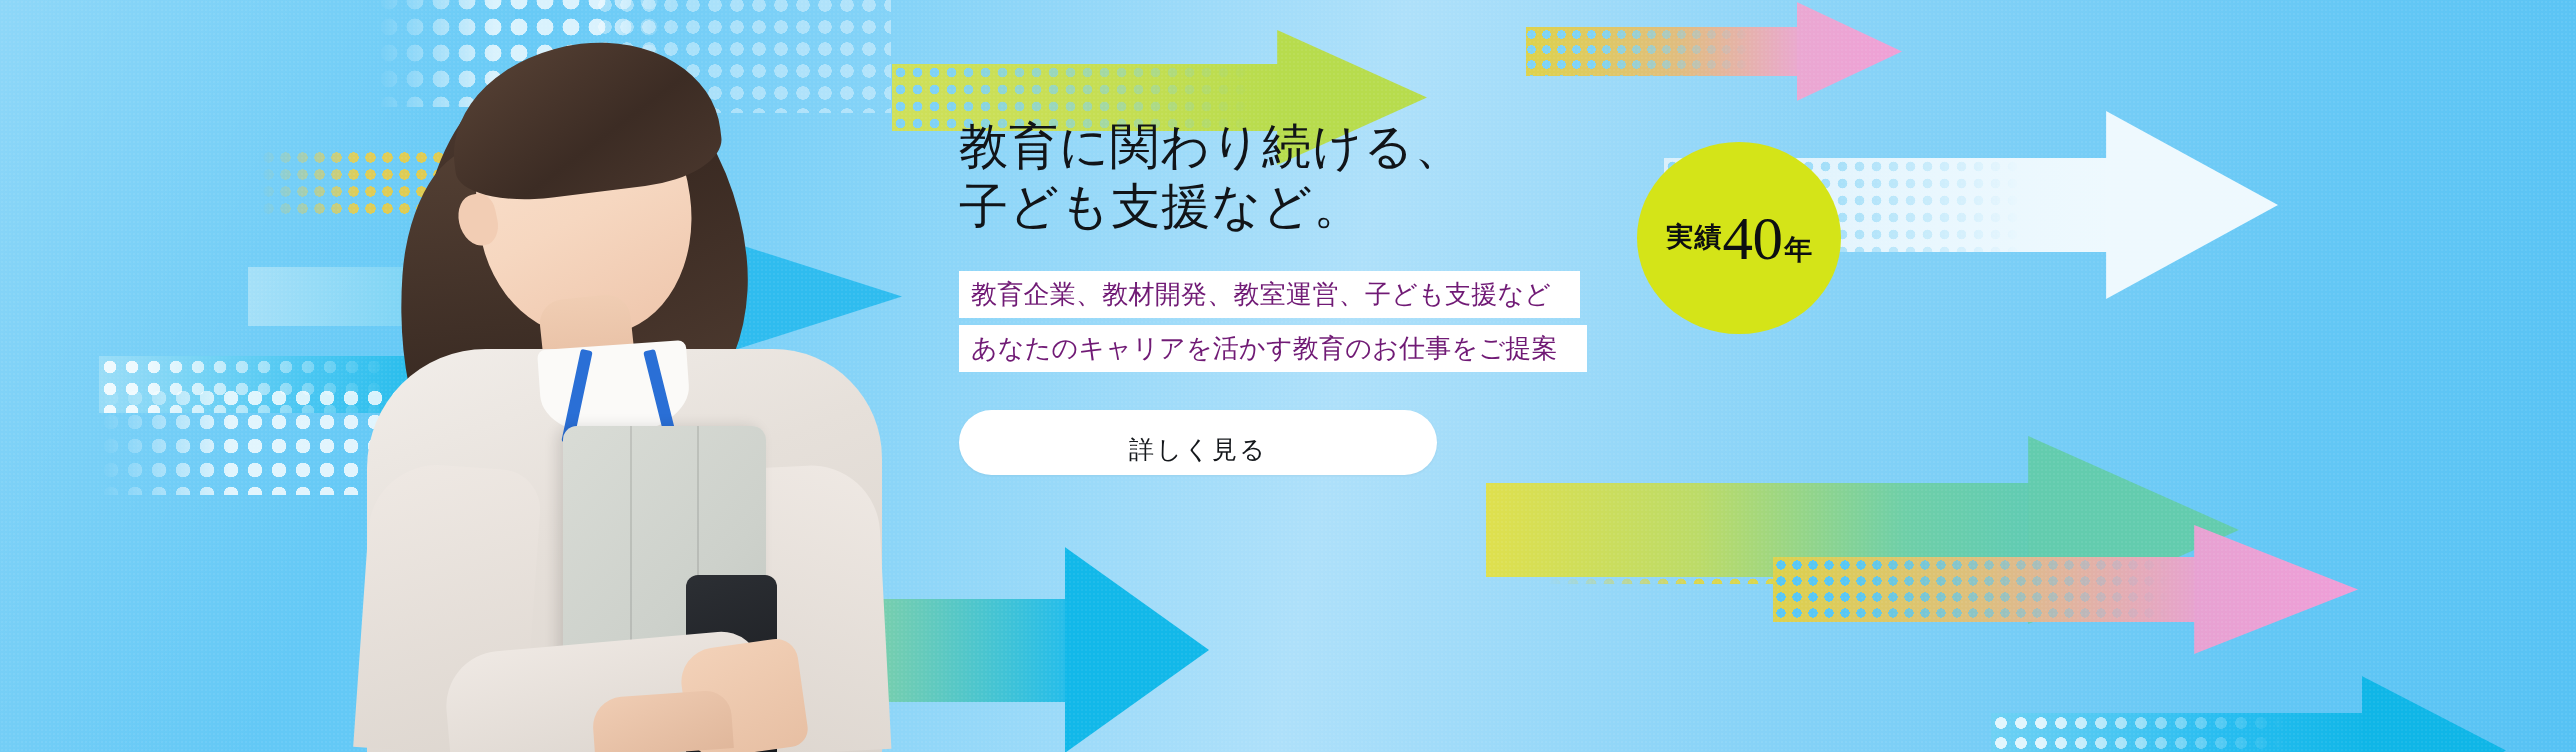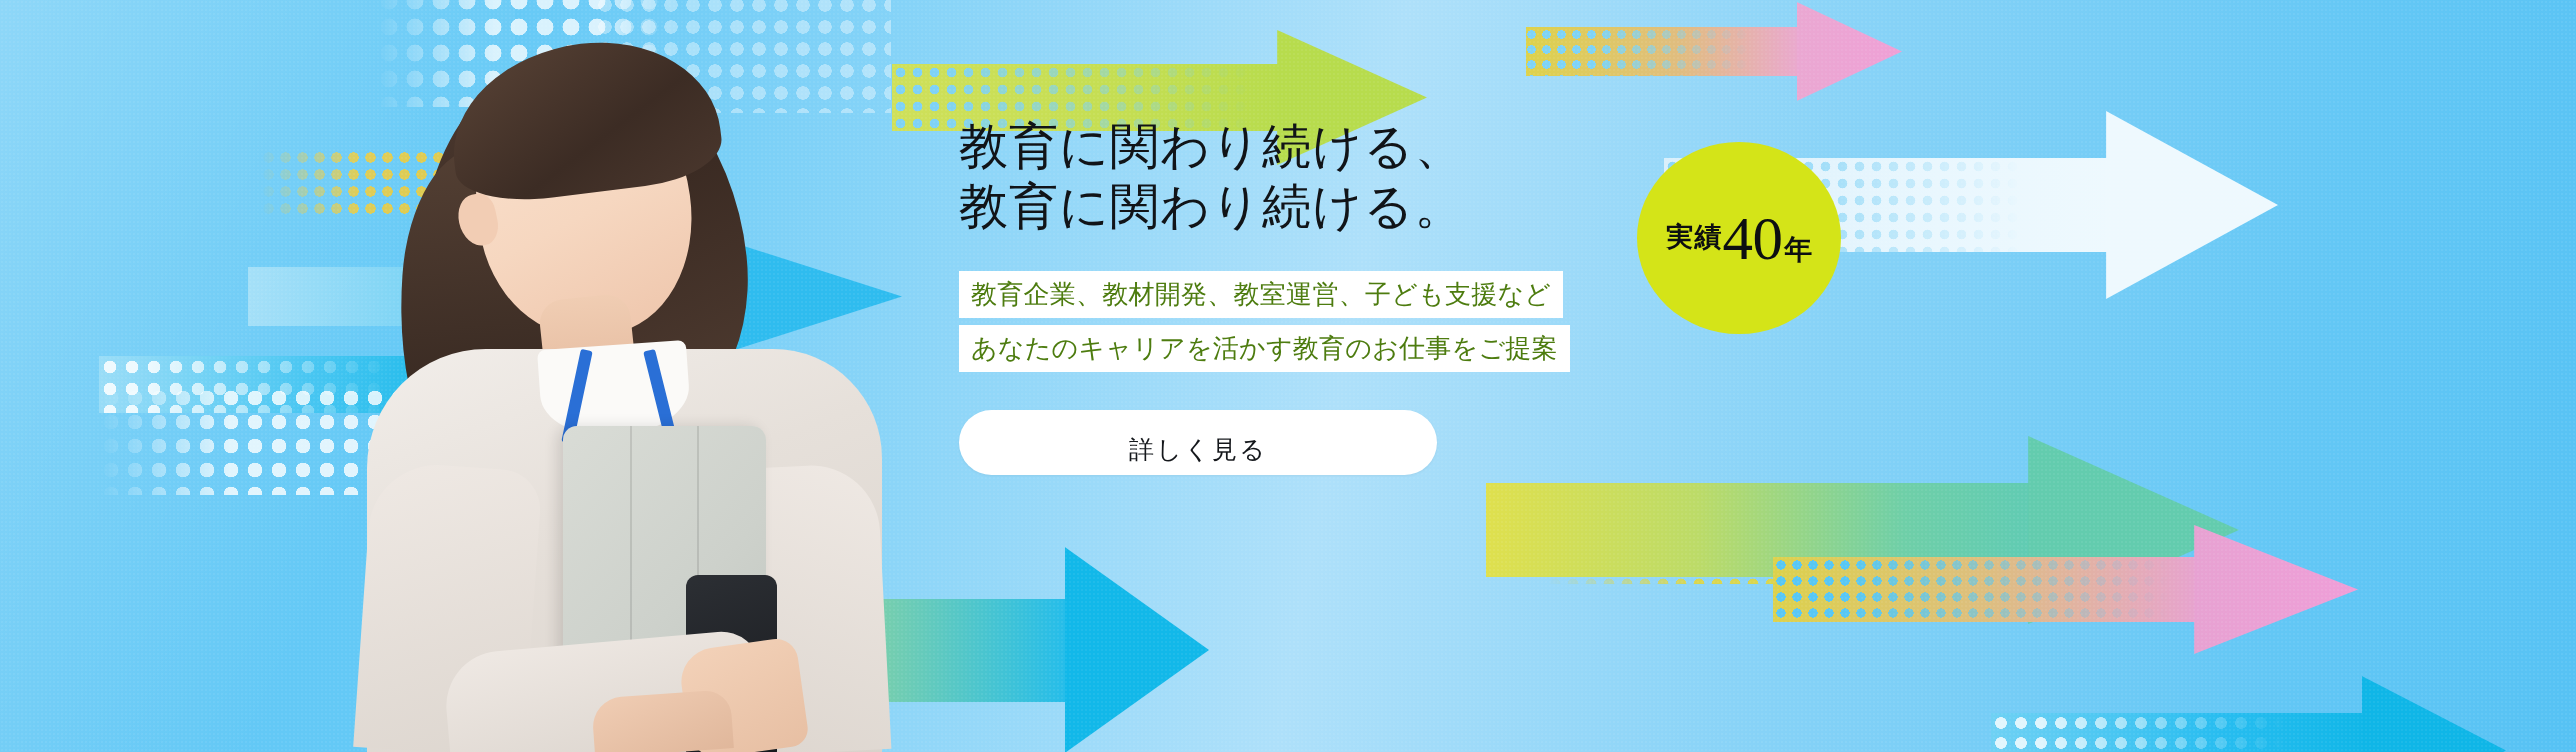--- a/index.html
+++ b/index.html
@@ -148,24 +148,24 @@
     font-weight:400;
     margin:0;
     white-space:nowrap;
   }
   .headline .ln{display:block;}
 
   .sub-wrap{margin-top:34px;}
   .sub-line{
     display:inline-block;
     background:#ffffff;
-    color:#4d7c0f;
+    color:#701a75;
     font-size:26px;
     line-height:1;
-    padding:10px 12px 11px 12px;
+    padding:10px 29px 11px 12px;
     letter-spacing:.01em;
     white-space:nowrap;
     font-weight:500;
   }
   .sub-line + .sub-line{margin-top:7px;}
 
   .cta{
     display:block;
     margin-top:38px;
     width:478px;
@@ -340,21 +340,21 @@
     <div class="phone"></div>
     <div class="forearm"></div>
     <div class="hand"></div>
     <div class="hand2"></div>
   </div>
 
   <div id="copy">
 
     <h1 class="headline">
       <span class="ln">教育に関わり続ける、</span>
-      <span class="ln">教育に関わり続ける。</span>
+      <span class="ln">子ども支援など。</span>
     </h1>
 
     <div class="sub-wrap">
       <div class="sub-line">教育企業、教材開発、教室運営、子ども支援など</div>
       <div class="sub-line">あなたのキャリアを活かす教育のお仕事をご提案</div>
     </div>
 
     <button class="cta">詳しく見る</button>
   </div>
 

